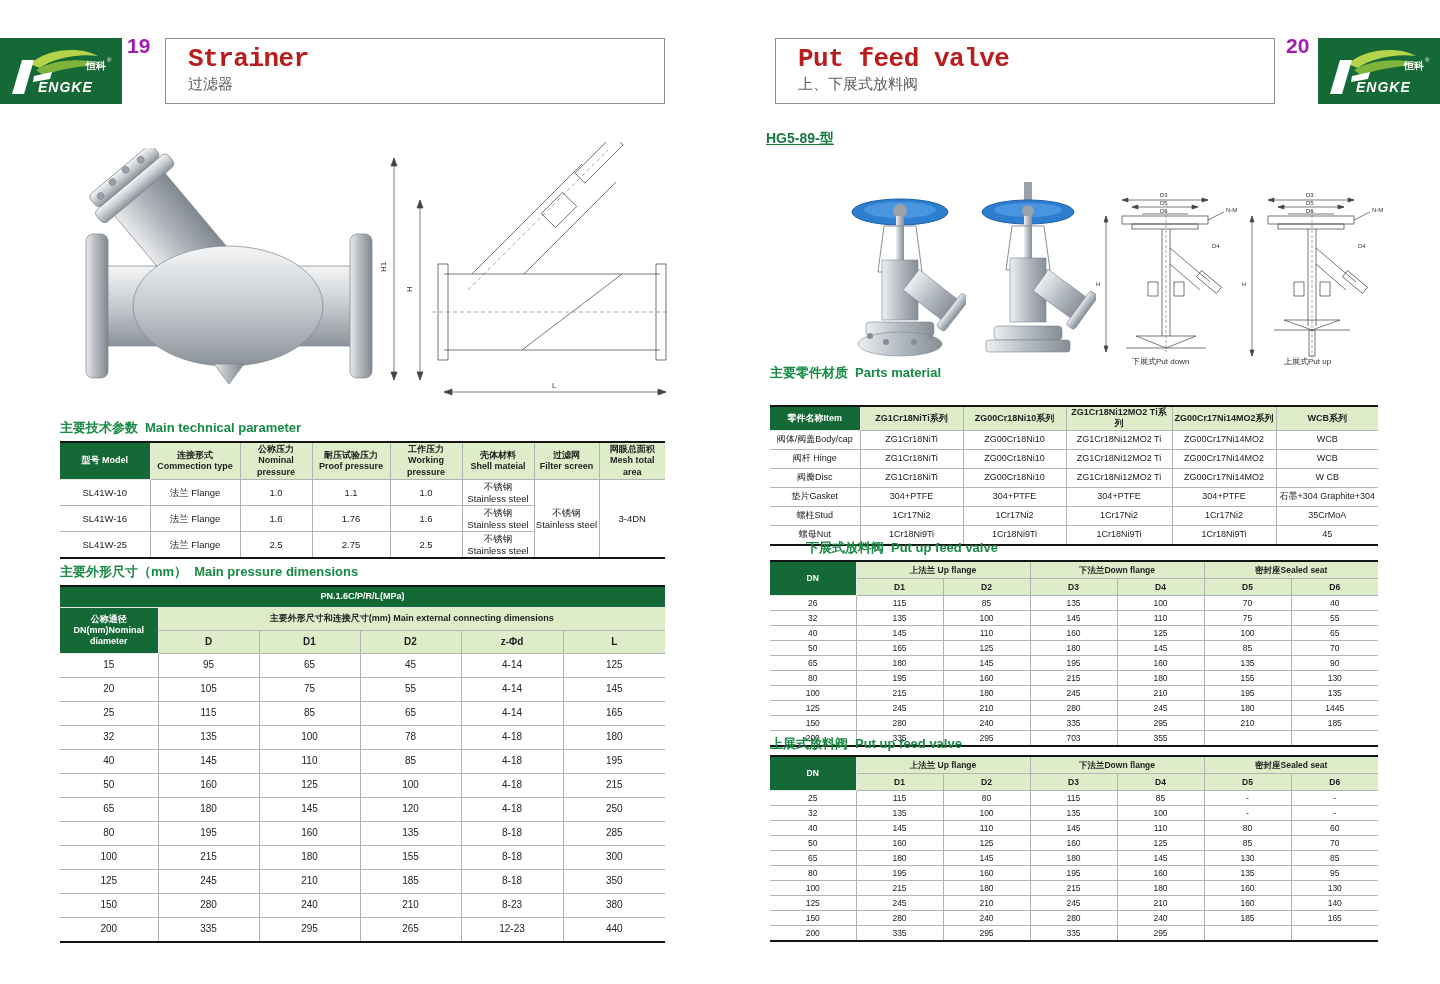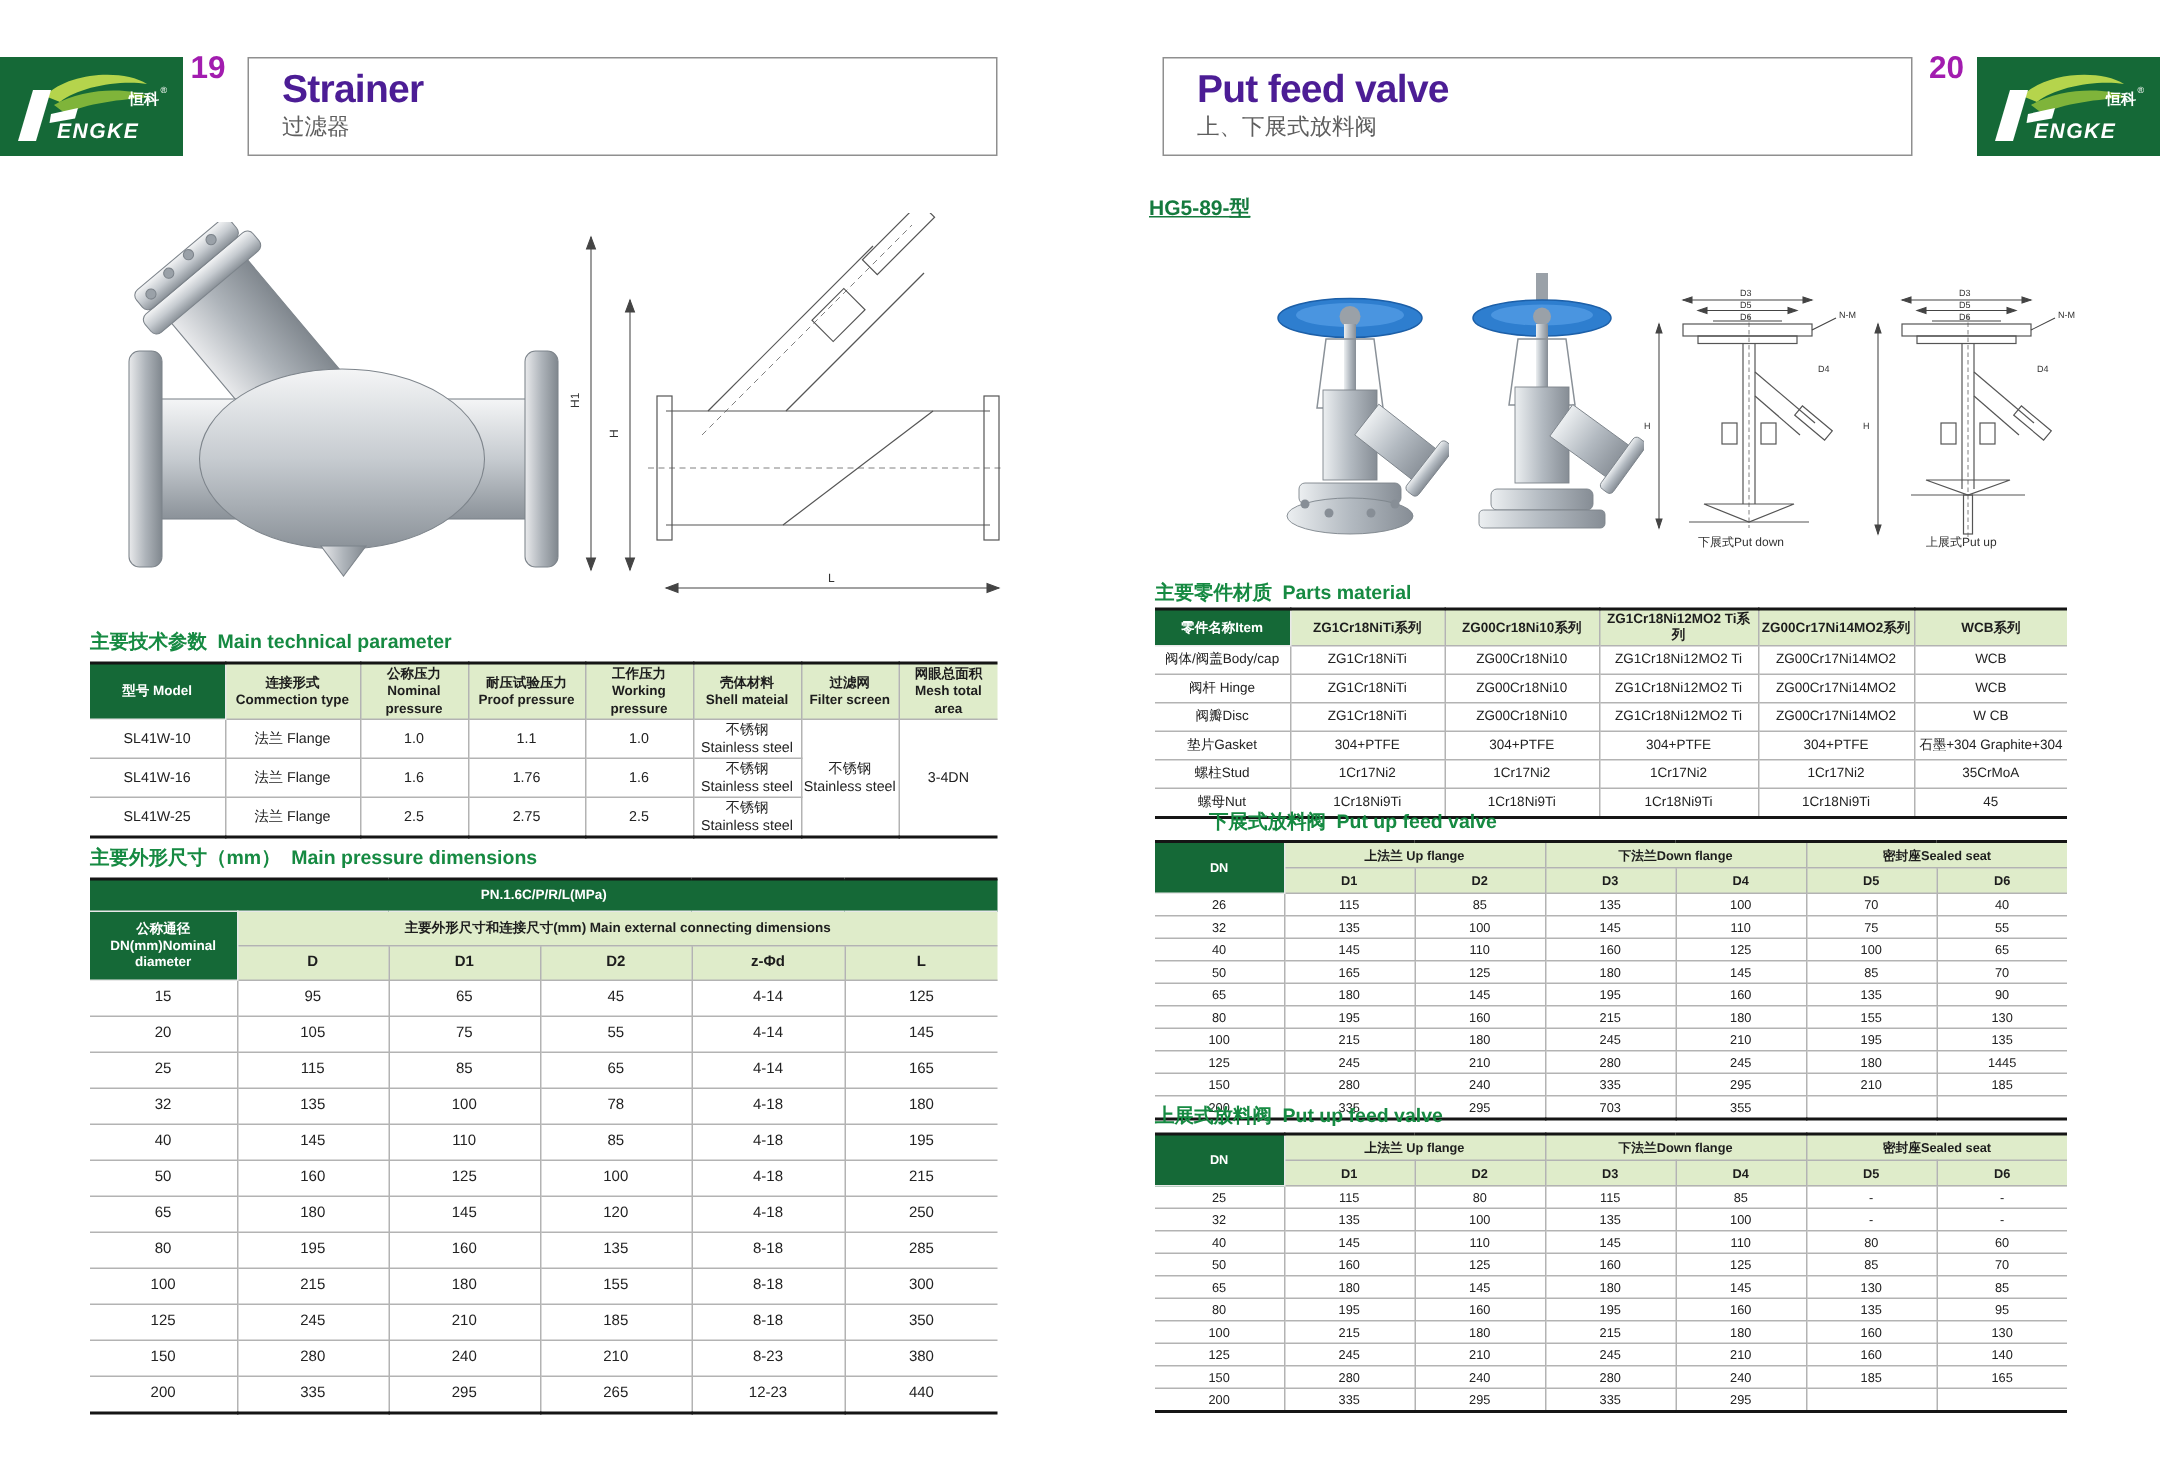--- a/index.html
+++ b/index.html
@@ -9,32 +9,32 @@
   
   .logo-box { position:absolute; top:38px; width:122px; height:66px; background:#156937; }
   #logo-left { left:0; }
   #logo-right { left:1318px; }
   .pagenum { position:absolute; top:34px; font-size:21px; font-weight:bold; color:#a21caf; }
   #pn-left { left:127px; }
   #pn-right { left:1286px; }
   .title-box { position:absolute; top:38px; width:498px; height:64px; border:1px solid #8f8f8f; background:#fff; }
   #tb-left { left:165px; }
   #tb-right { left:775px; }
-  .tb-en { margin:7px 0 0 22px; font-size:26px; font-weight:bold; color:#4c1d95; line-height:1.02; letter-spacing:-0.5px; }
+  .tb-en { margin:7px 0 0 22px; font-size:26px; font-weight:bold; color:#b91c1c; line-height:1.02; letter-spacing:-0.5px;font-family:Liberation Mono, monospace; }
   .tb-zh { margin:2px 0 0 22px; font-size:15px; color:#5e5e5e; }
 
   .model-label { position:absolute; left:766px; top:130px; font-size:14px; font-weight:bold;
                  color:#157a3e; text-decoration:underline; }
 
   
   .sec { position:absolute; font-size:13px; font-weight:bold; color:#168a42; white-space:nowrap; }
   .sec .en { margin-left:7px; }
   #sec1 { left:60px;  top:419px; }
   #sec2 { left:60px;  top:563px; }
-  #sec3 { left:770px; top:386px; }
+  #sec3 { left:770px; top:364px; }
   #sec4 { left:770px; top:539px;margin-left:36px; }
   #sec5 { left:770px; top:735px; }
 
   
   .tbl { position:absolute; border-collapse:collapse; table-layout:fixed; background:#fff;
          border-top:2px solid #151515; border-bottom:2px solid #151515; }
   .tbl th, .tbl td { border:1px solid #b3b3b3; text-align:center; vertical-align:middle;
                      padding:0 1px; white-space:pre-line; line-height:1.25; font-weight:normal; }
   .tbl tr > *:first-child { border-left:0; }
   .tbl tr > *:last-child  { border-right:0; }

